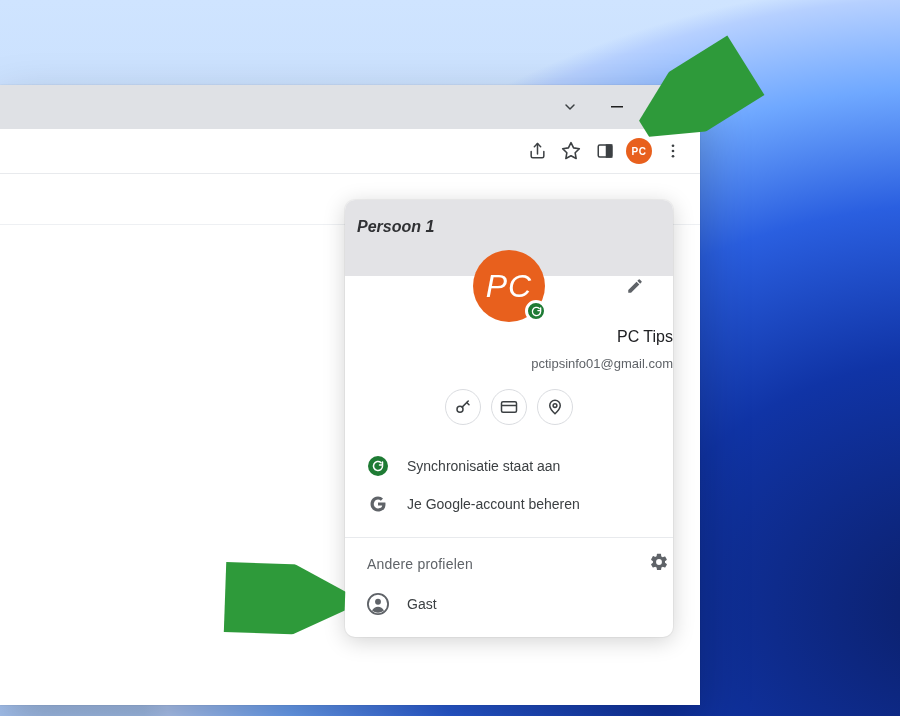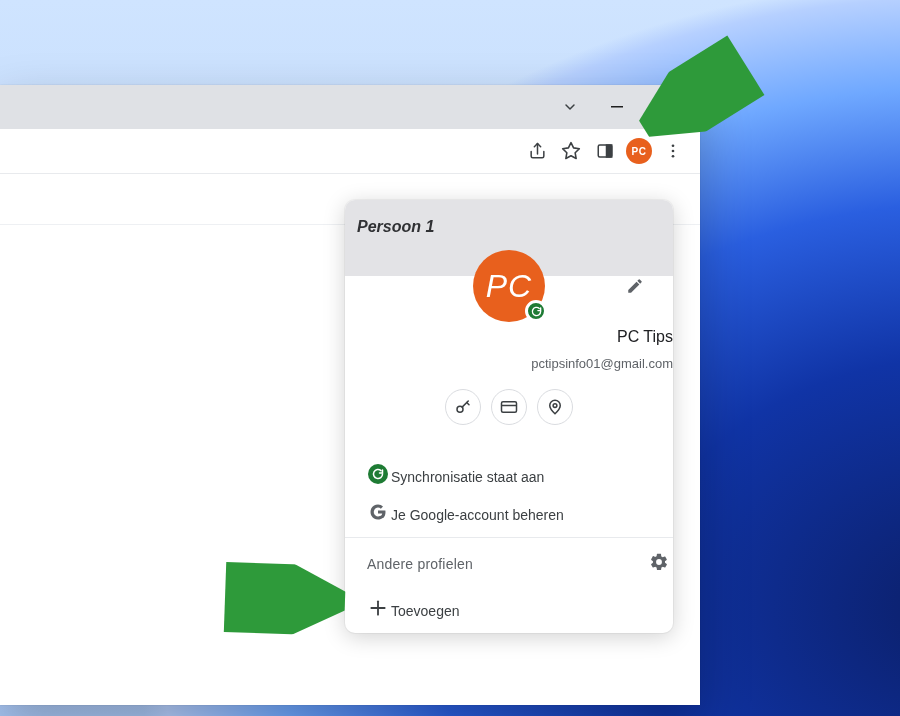--- a/index.html
+++ b/index.html
@@ -152,22 +152,22 @@
     width: 36px; height: 36px; border-radius: 50%;
     border: 1px solid #dadce0;
     display: flex; align-items: center; justify-content: center;
     color: #3c4043;
   }
 
   .pp-menu {
     padding: 2px 0 14px 0;
   }
   .pp-menu-item {
-    display: flex; align-items: flex-end;
-    height: 38px; padding: 0 22px; gap: 2px;
+    display: flex; align-items: center;
+    height: 38px; padding: 0 22px; gap: 18px;
     color: #3c4043;
   }
   .pp-menu-item .mi-icon {
     width: 22px; height: 22px;
     display: flex; align-items: center; justify-content: center;
   }
   .sync-dot {
     width: 20px; height: 20px; border-radius: 50%; background: #1e7b34;
     display: flex; align-items: center; justify-content: center;
   }
@@ -327,30 +327,31 @@
   <div class="pp-section">
     <div class="pp-section-head">
       <span>Andere profielen</span>
       <span>
         <svg width="20" height="20" viewBox="0 0 24 24" fill="currentColor">
             <path d="M19.14 12.94a7.49 7.49 0 0 0 0-1.88l2.03-1.58a.5.5 0 0 0 .12-.64l-1.92-3.32a.5.5 0 0 0-.6-.22l-2.39.96a7.03 7.03 0 0 0-1.62-.94l-.36-2.54A.5.5 0 0 0 14 2h-4a.5.5 0 0 0-.5.42l-.36 2.54c-.58.24-1.12.56-1.62.94l-2.39-.96a.5.5 0 0 0-.6.22L2.61 8.84a.5.5 0 0 0 .12.64l2.03 1.58a7.49 7.49 0 0 0 0 1.88l-2.03 1.58a.5.5 0 0 0-.12.64l1.92 3.32c.13.22.39.31.6.22l2.39-.96c.5.38 1.04.7 1.62.94l.36 2.54c.4.24.25.42.5.42h4c.25 0 .46-.18.5-.42l.36-2.54c.58-.24 1.12-.56 1.62-.94l2.39.96c.21.09.47 0 .6-.22l1.92-3.32a.5.5 0 0 0-.12-.64l-2.03-1.58zM12 15.5A3.5 3.5 0 1 1 12 8.5a3.5 3.5 0 0 1 0 7z"></path>
           </svg>
       </span>
     </div>
 
-
-    <div class="pp-menu-item" style="padding:0; margin-top:6px;">
+    <div class="pp-menu-item" style="padding:0; margin-top:10px;">
       <div class="mi-icon">
-        <svg width="20" height="20" viewBox="0 0 24 24" fill="none" stroke="#3c4043" stroke-width="2.2" stroke-linecap="round">
-            <line x1="12" y1="4" x2="12" y2="20"></line>
-            <line x1="4" y1="12" x2="20" y2="12"></line>
-          </svg>
-      </div>
-      <span>Toevoegen</span>
-    </div>
+        <svg width="22" height="22" viewBox="0 0 24 24" fill="#5f6368">
+            <circle cx="12" cy="12" r="11" fill="none" stroke="#5f6368" stroke-width="2"></circle>
+            <circle cx="12" cy="9.5" r="3.2"></circle>
+            <path d="M5.5 19.2c1.3-2.8 3.9-4.2 6.5-4.2s5.2 1.4 6.5 4.2a10.9 10.9 0 0 1-13 0z"></path>
+          </svg>
+      </div>
+      <span>Gast</span>
+    </div>
+
   </div>
 </div>
 
 <svg id="arrow-0" class="arrow" width="120" height="70" viewBox="0 0 120 70" style="left: 635px; top: 62px; transform: rotate(148deg);">
   <defs>
     <marker id="ah0" markerWidth="12" markerHeight="12" refX="9" refY="6" orient="auto">
       <path d="M0,0 L12,6 L0,12 z" fill="#2e9a3a"></path>
     </marker>
   </defs>
   <line x1="8" y1="35" x2="100" y2="35" stroke="#2e9a3a" stroke-width="13" marker-end="url(#ah0)"></line>

